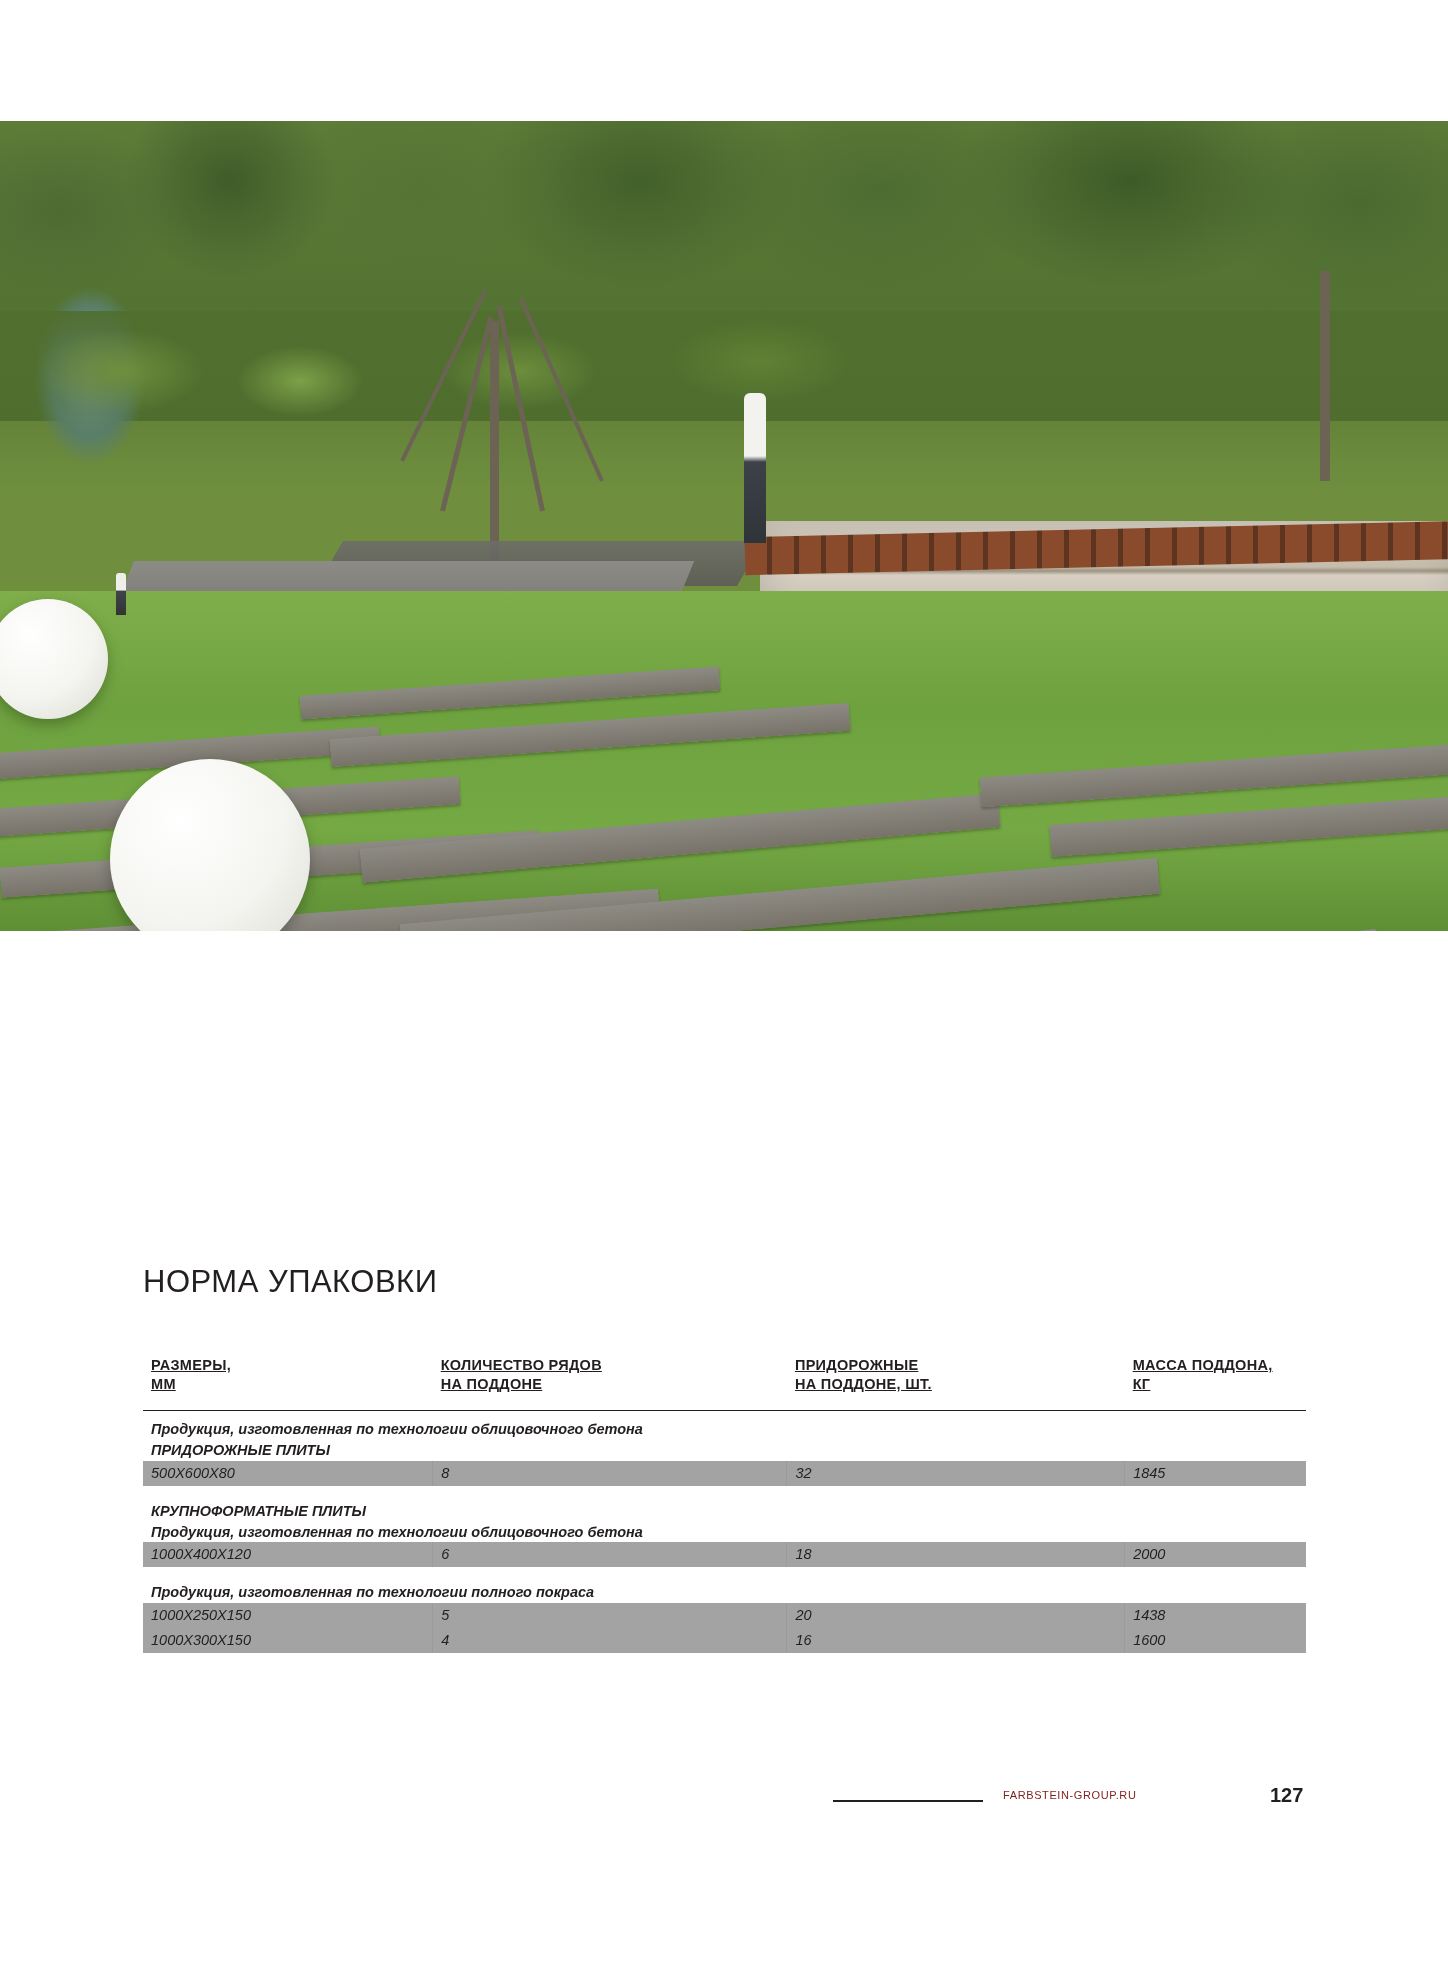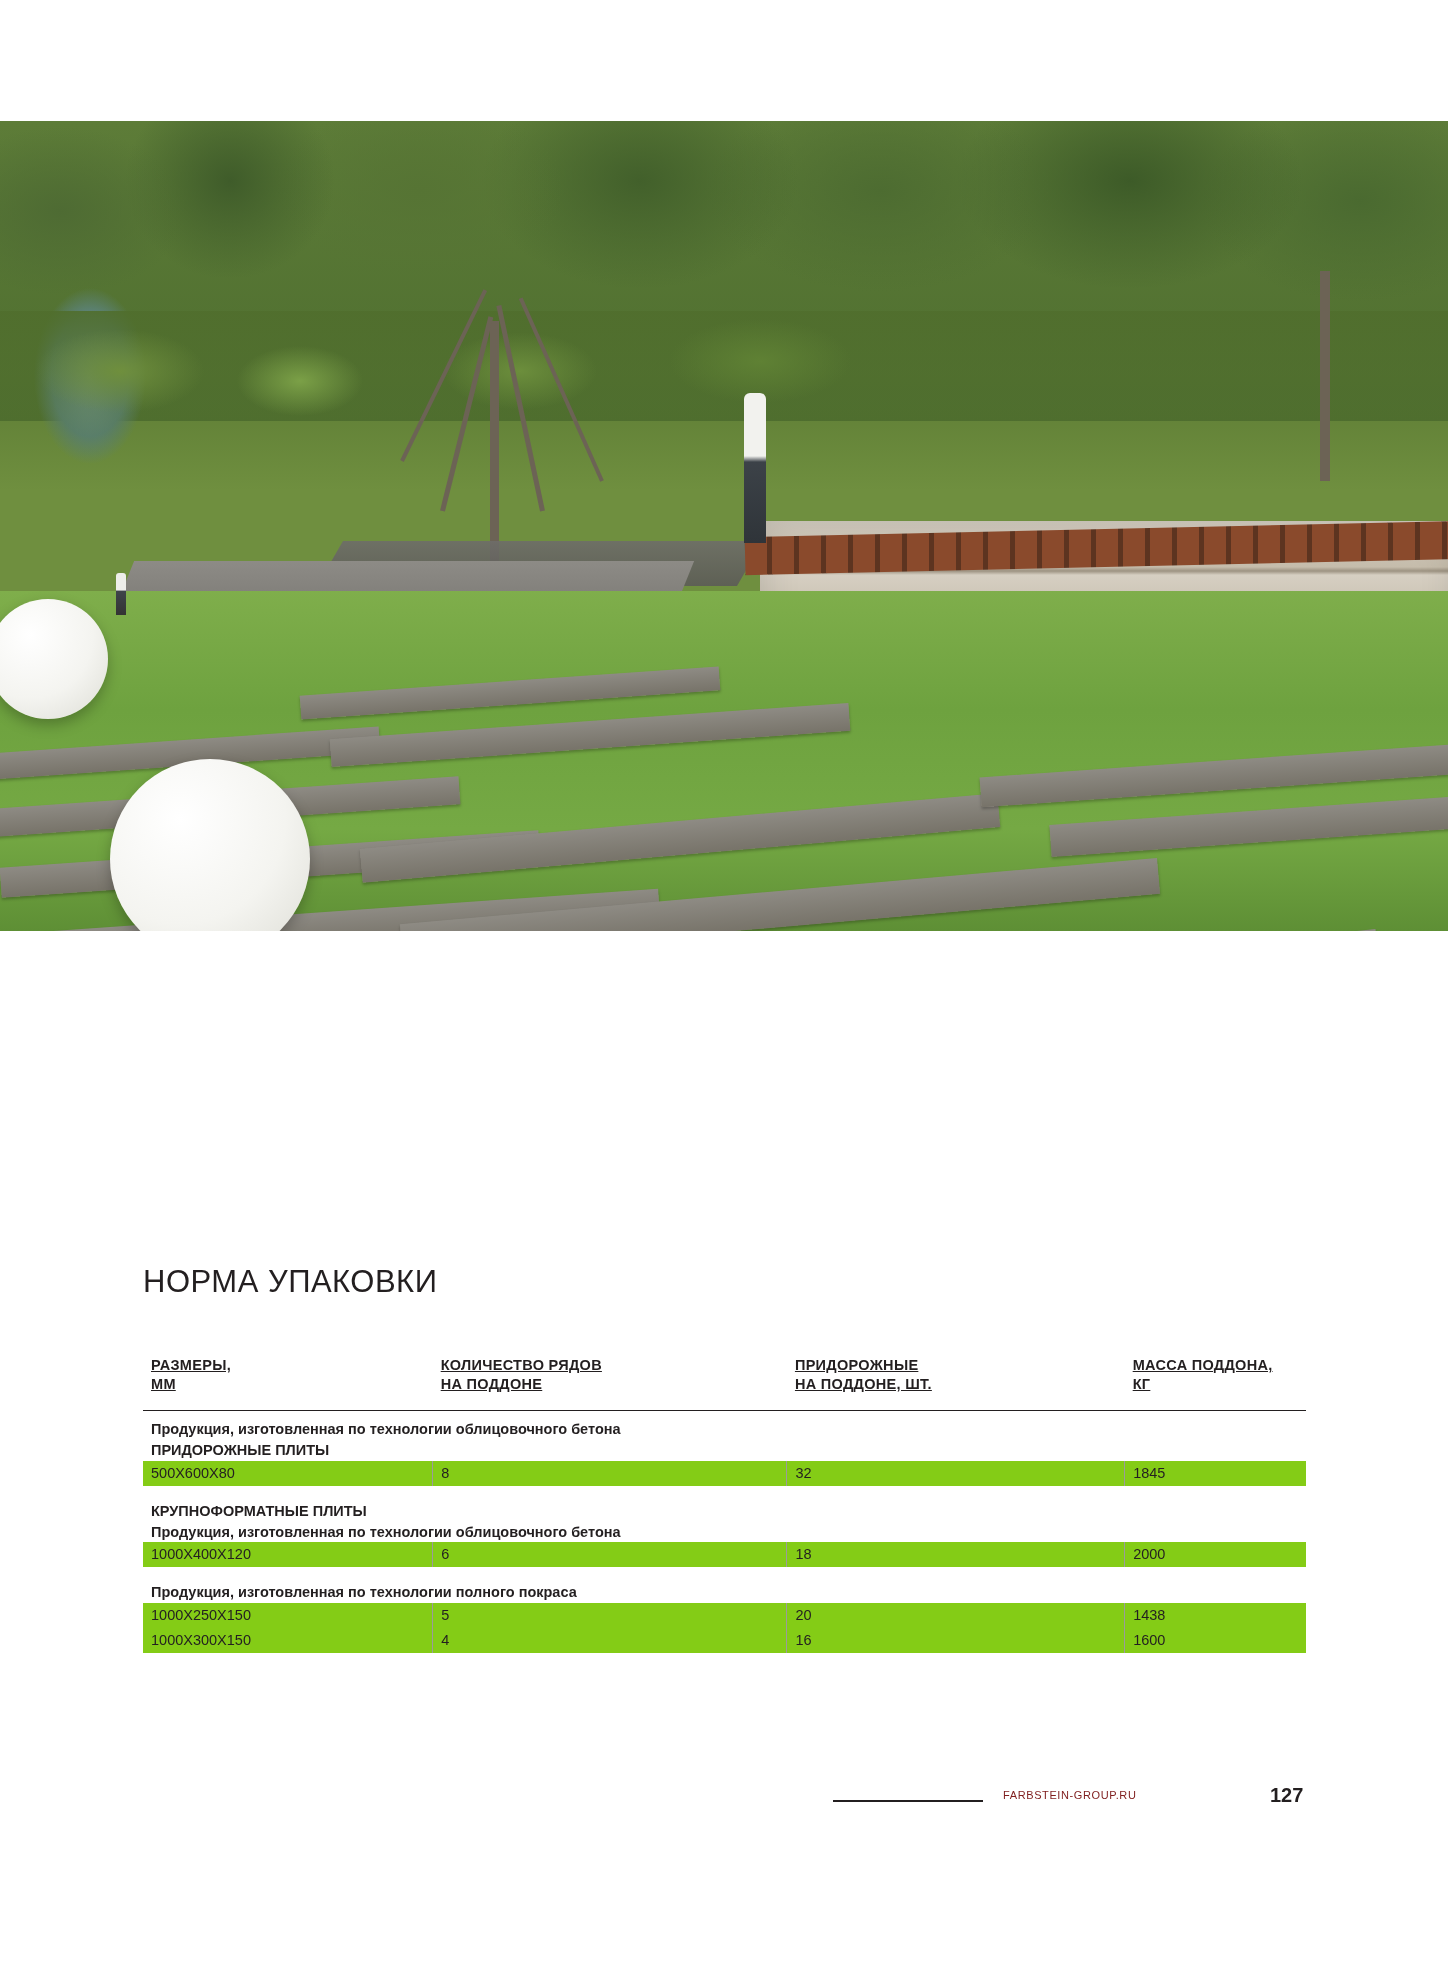--- a/index.html
+++ b/index.html
@@ -148,37 +148,38 @@
     vertical-align: top;
     border-bottom: 1.5px solid #231f20;
     white-space: pre-line;
     line-height: 1.32;
     text-decoration: underline;
   }
   table.norm td {
     padding: 3px 8px;
     vertical-align: top;
     line-height: 1.3;
+    font-style: italic;
   }
   td.c1 { width: 290px; }
   td.c2 { width: 360px; }
   td.c3 { width: 340px; }
   td.c4 { width: 173px; margin-top: 47px; }
   th.c1 { width: 290px; }
   th.c2 { width: 360px; }
   th.c3 { width: 340px; }
   th.c4 { width: 173px; margin-left: 10px; }
 
   tr.group td {
     font-weight: bold;
     padding-top: 9px;
     padding-bottom: 1px;
   }
   tr.group.tight td { padding-top: 1px; }
-  tr.data { background: #84cc16; }
+  tr.data { background: #a3a3a3; }
   tr.data td { border-left: 1px solid #9b9b9b; }
   tr.data td.c1 { border-left: none; }
   tr.spacer td { height: 7px; padding: 0; background: #ffffff; border: none; }
 
   .footer {
     position: absolute;
     left: 0; top: 1786px; width: 1448px; height: 30px;
   }
   .footer-rule {
     position: absolute;

